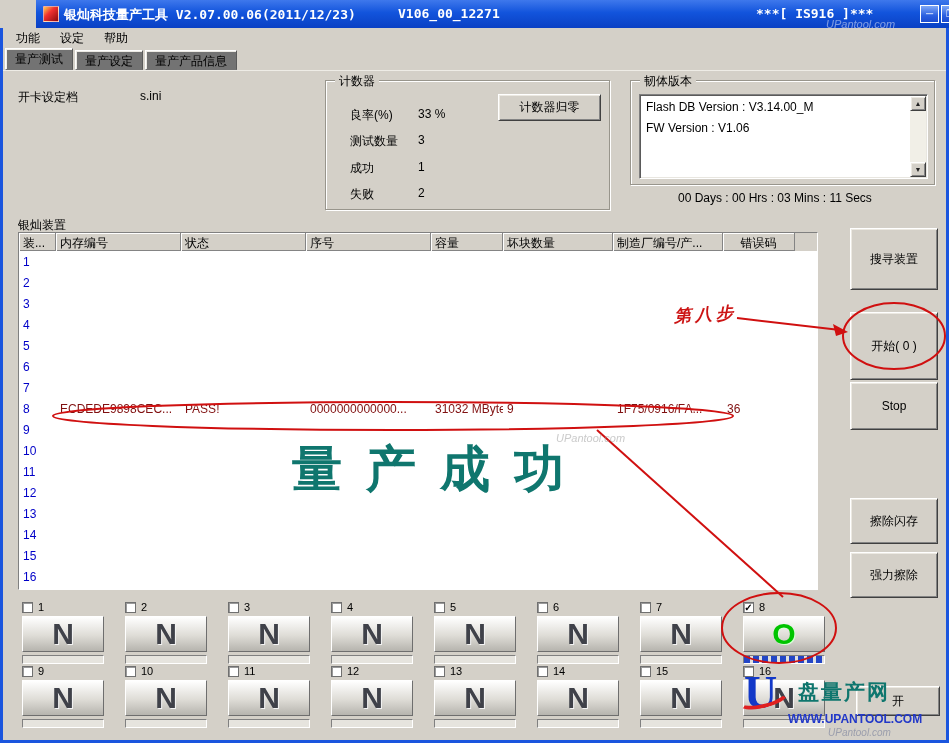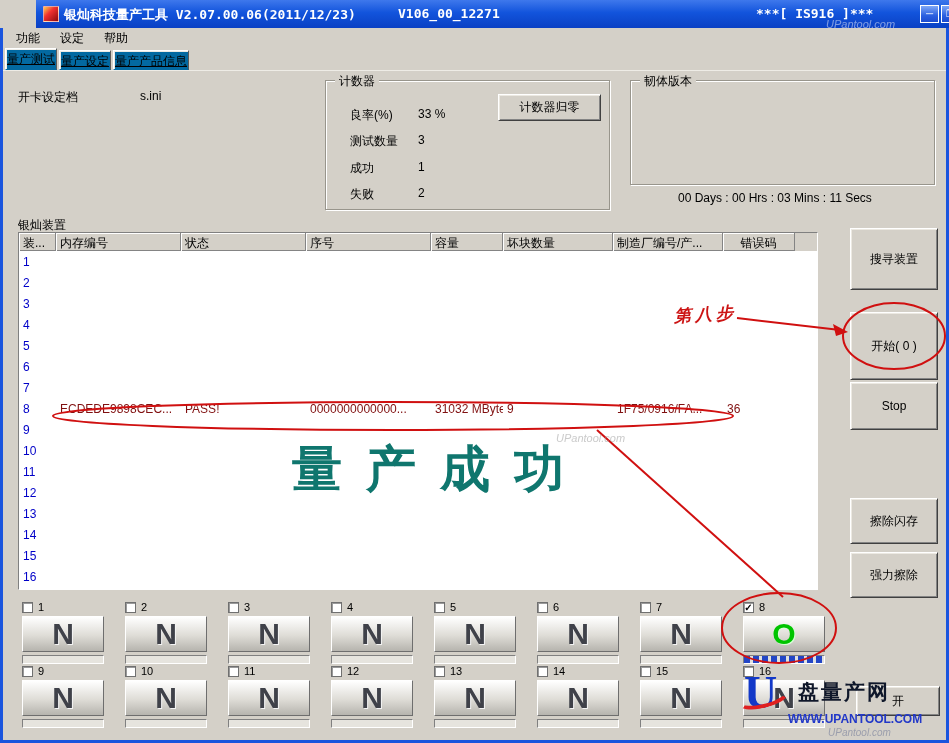--- a/index.html
+++ b/index.html
@@ -25,23 +25,23 @@
   .winbtn { position:absolute; top:5px; width:19px; height:18px; text-align:center;
     background:linear-gradient(to bottom,#7FA8F6,#2B5FE0 60%,#1C4BD0);
     border:1px solid #fff; color:#fff; font-size:10px; line-height:16px; }
   .wb-min{ left:884px; } .wb-max{ left:905px; } .wb-close{ left:927px; }
 
   .menubar { position:absolute; left:3px; top:28px; width:943px; height:20px;
     display:flex; align-items:center; padding-left:4px; gap:2px; }
   .menubar span { padding:2px 9px; }
 
   .tabstrip { position:absolute; left:5px; top:48px; height:22px; display:flex; align-items:flex-end; z-index:2; }
-  .tab { height:20px; padding:2px 1px 0; background:#0369a1; margin-right:2px;
+  .tab { height:20px; padding:2px 9px 0; background:#737373; margin-right:2px;
     border:1px solid; border-color:#fff #5a5a5a transparent #fff;
-    box-shadow:inset 1px 1px 0 #eceae4; white-space:nowrap;text-decoration:underline; }
+    box-shadow:inset 1px 1px 0 #eceae4; white-space:nowrap; }
   .tab.active { height:22px; box-shadow:inset 1px 1px 0 #f2f0ea; }
   .tabline { position:absolute; left:0; top:70px; width:949px; height:1px; background:#eeece6; }
 
   .lbl { position:absolute; white-space:nowrap; }
 
   .groupbox { position:absolute; border:1px solid #98958c;
     box-shadow:1px 1px 0 #fff, inset 1px 1px 0 #fff; }
   .gtitle { position:absolute; top:-8px; left:9px; background:#D4D0C8; padding:0 4px; white-space:nowrap; }
 
   .btn { background:#D4D0C8; border:1px solid; border-color:#fff #404040 #404040 #fff;
@@ -100,21 +100,21 @@
   .step-label { position:absolute; left:674px; top:303px; z-index:40; pointer-events:none;
     color:#CC1414; font:bold italic 17px "DejaVu Serif",serif; letter-spacing:4px; transform:rotate(-3deg); white-space:nowrap; }
   .success-text { position:absolute; left:292px; top:436px; z-index:40; pointer-events:none;
     color:#0f766e; font:bold 50px "DejaVu Serif",serif; letter-spacing:24px; white-space:nowrap; }
 
   
   .wmark { position:absolute; z-index:50; pointer-events:none; }
   .wm-u { position:absolute; left:2px; top:0; font:bold 46px "Liberation Serif",serif; color:#1238C8; }
   .wm-swoosh { position:absolute; left:-6px; top:20px; width:54px; height:22px;
     border:4px solid transparent; border-bottom-color:#E02020; border-radius:50%; transform:rotate(-14deg); }
-  .wm-cn { position:absolute; left:56px; top:12px; font:bold 21px "Liberation Sans",sans-serif; color:#0f172a; letter-spacing:2px; white-space:nowrap; }
+  .wm-cn { position:absolute; left:56px; top:12px; font:bold 21px "Liberation Sans",sans-serif; color:#0f766e; letter-spacing:2px; white-space:nowrap; }
   .wm-url { position:absolute; left:46px; top:46px; font:bold 12px "Liberation Sans",sans-serif; color:#2238C8; white-space:nowrap; }
   .wm-faint { position:absolute; z-index:45; pointer-events:none; font:italic 11px "Liberation Sans",sans-serif; white-space:nowrap; }
 </style>
 </head>
 <body>
 
 <div class="titlebar">
   <div class="appicon"></div>
   <span class="t-title">银灿科技量产工具  V2.07.00.06(2011/12/23)</span>
   <span class="t-ver">V106_00_12271</span>
@@ -151,20 +151,28 @@
   <span class="crow-value" style="top:52px;">3</span>
   <span class="crow-label" style="top:79px;">成功</span>
   <span class="crow-value" style="top:79px;">1</span>
   <span class="crow-label" style="top:105px;">失败</span>
   <span class="crow-value" style="top:105px;">2</span>
   <div class="btn" style="position:absolute; left:172px; top:13px; width:103px; height:27px;">计数器归零</div>
 </div>
 
 <div class="groupbox" style="left:630px; top:80px; width:305px; height:105px;">
   <span class="gtitle">韧体版本</span>
+  <div class="fw-list sunken">
+    <div class="fw-line" style="top:5px;">Flash DB Version : V3.14.00_M</div>
+    <div class="fw-line" style="top:26px;">FW Version : V1.06</div>
+    <div class="fw-scroll">
+      <div class="btn sb-btn sb-up">▲</div>
+      <div class="btn sb-btn sb-down">▼</div>
+    </div>
+  </div>
 </div>
 
 <div class="lbl" style="left:630px; top:191px;margin-left:48px;">00 Days : 00 Hrs : 03 Mins : 11 Secs</div>
 
 <div class="lbl" style="left:18px; top:217px;">银灿装置</div>
 <div class="dtable sunken">
   <div class="thead">
     <div class="hcell c0">装...</div>
     <div class="hcell c1">内存编号</div>
     <div class="hcell c2">状态</div>

